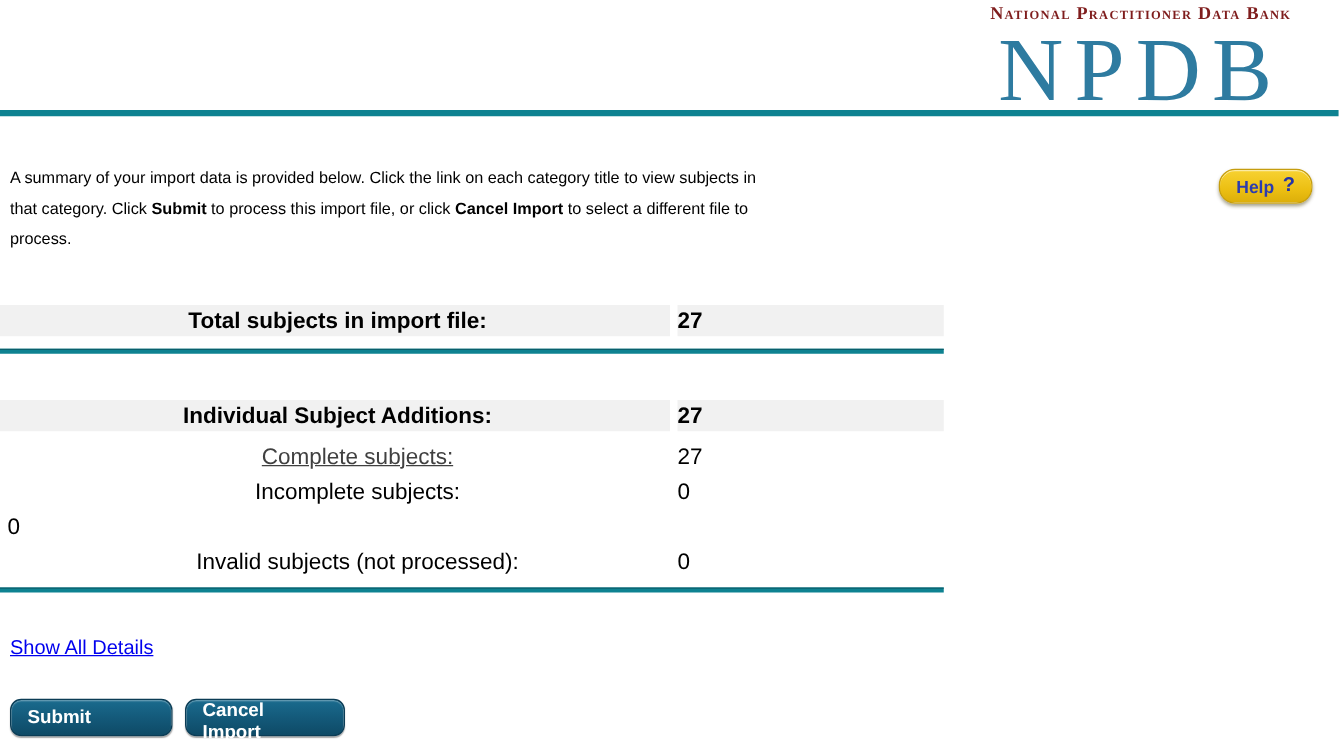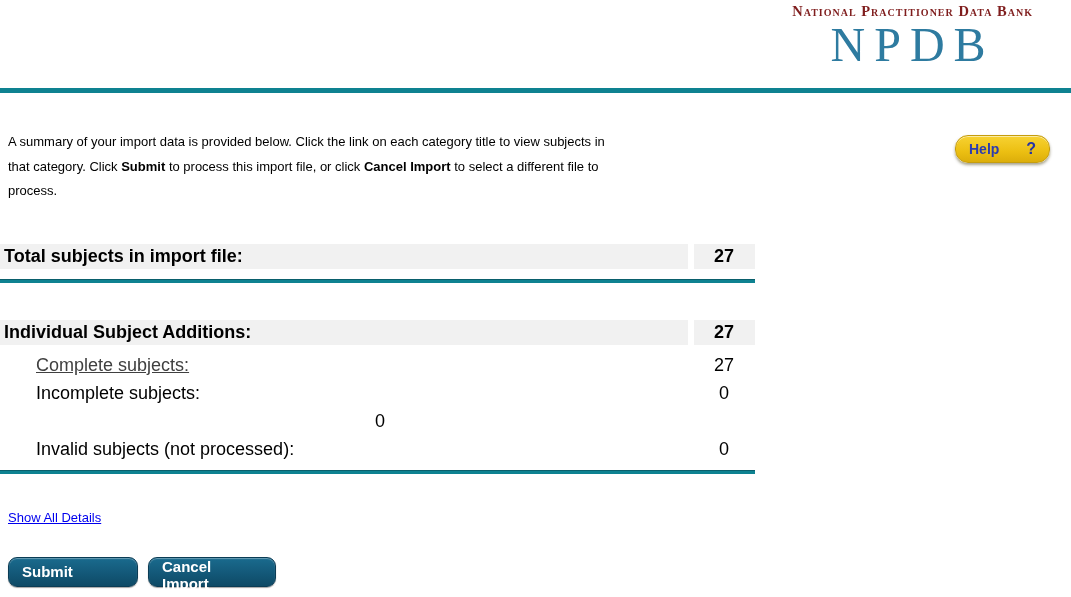--- a/index.html
+++ b/index.html
@@ -25,76 +25,76 @@
     font-family: "Liberation Serif", serif;
     font-variant: small-caps;
     font-weight: bold;
     font-size: 14.5px;
     letter-spacing: 1px;
     color: #7f1d1d;
     white-space: nowrap;
   }
   .logo-acronym {
     font-family: "Liberation Serif", serif;
-    font-size: 48px;
+    font-size: 72px;
     line-height: 0.98;
     letter-spacing: 9px;
     color: #2e7ba0;
     margin-top: 1px;
   }
   .rule-full { height: 5px; background: #0e8291; }
 
   
   .intro { position: relative; margin-top: 37px; padding-left: 8px; }
   .intro-text {
     margin: 0;
     width: 945px;
     font-size: 13px;
     line-height: 24.5px;
     white-space: pre-line;
   }
   .intro-text b { font-weight: bold; }
   .help-button {
     position: absolute; right: 21px; top: 5px;
-    width: 95px; height: 28px;
+    width: 75px; height: 28px;
     border: 1px solid #c59d0e;
     border-radius: 13px;
     background: linear-gradient(#f7d232, #ecbf12 60%, #dcae0a);
     box-shadow: 0 2px 3px rgba(60,50,0,0.45), inset 0 1px 0 rgba(255,255,255,0.55);
     display: flex; align-items: center; justify-content: space-between;
     padding: 0 13px;
     cursor: pointer;
     font-family: "Liberation Sans", sans-serif;
   }
   .help-label { font-size: 14px; font-weight: bold; color: #2b3cb0; }
   .help-qmark { font-size: 16px; font-weight: bold; color: #2333a8; }
 
   
   .summary { margin-top: 40px; width: 755px; }
   .trow { display: flex; }
-  .trow .cell-label { width: 688px; padding-left: 4px; }
+  .trow .cell-label { width: 536px; padding-left: 4px; text-align: center; }
   .trow .cell-gap { width: 6px; }
-  .trow .cell-value { flex: 1; text-align: center; padding-right: 1px; }
+  .trow .cell-value { flex: 1; text-align: left; padding-right: 1px; }
   .trow.header-row { font-size: 18px; font-weight: bold; }
   .trow.header-row .cell-label,
   .trow.header-row .cell-value {
     background: #f1f1f1; height: 25px; line-height: 25px;
   }
   .trow.sub-row { font-size: 18px; height: 28px; line-height: 28px; }
   .trow.sub-row .cell-label { padding-left: 36px; }
   .rule-table { height: 4px; background: #0e8291; border-top: 1px solid #0a5f6c; }
   .rule-after-total { margin: 10px 0 37px 0; }
   .sub-rows { margin-top: 6px; }
   .rule-after-additions { margin-top: 7px; }
 
   
   .details-link {
     display: inline-block;
     margin: 36px 0 0 8px;
-    font-size: 13px;
+    font-size: 16px;
     color: #0000ee;
     text-decoration: underline;
     cursor: pointer;
   }
   a.table-link { color: #404040; text-decoration: underline; cursor: pointer; }
 
   .button-bar { display: flex; gap: 10px; margin: 31px 0 0 8px; }
   .action-button {
     height: 30px;
     border: 1px solid #0b3c55;

